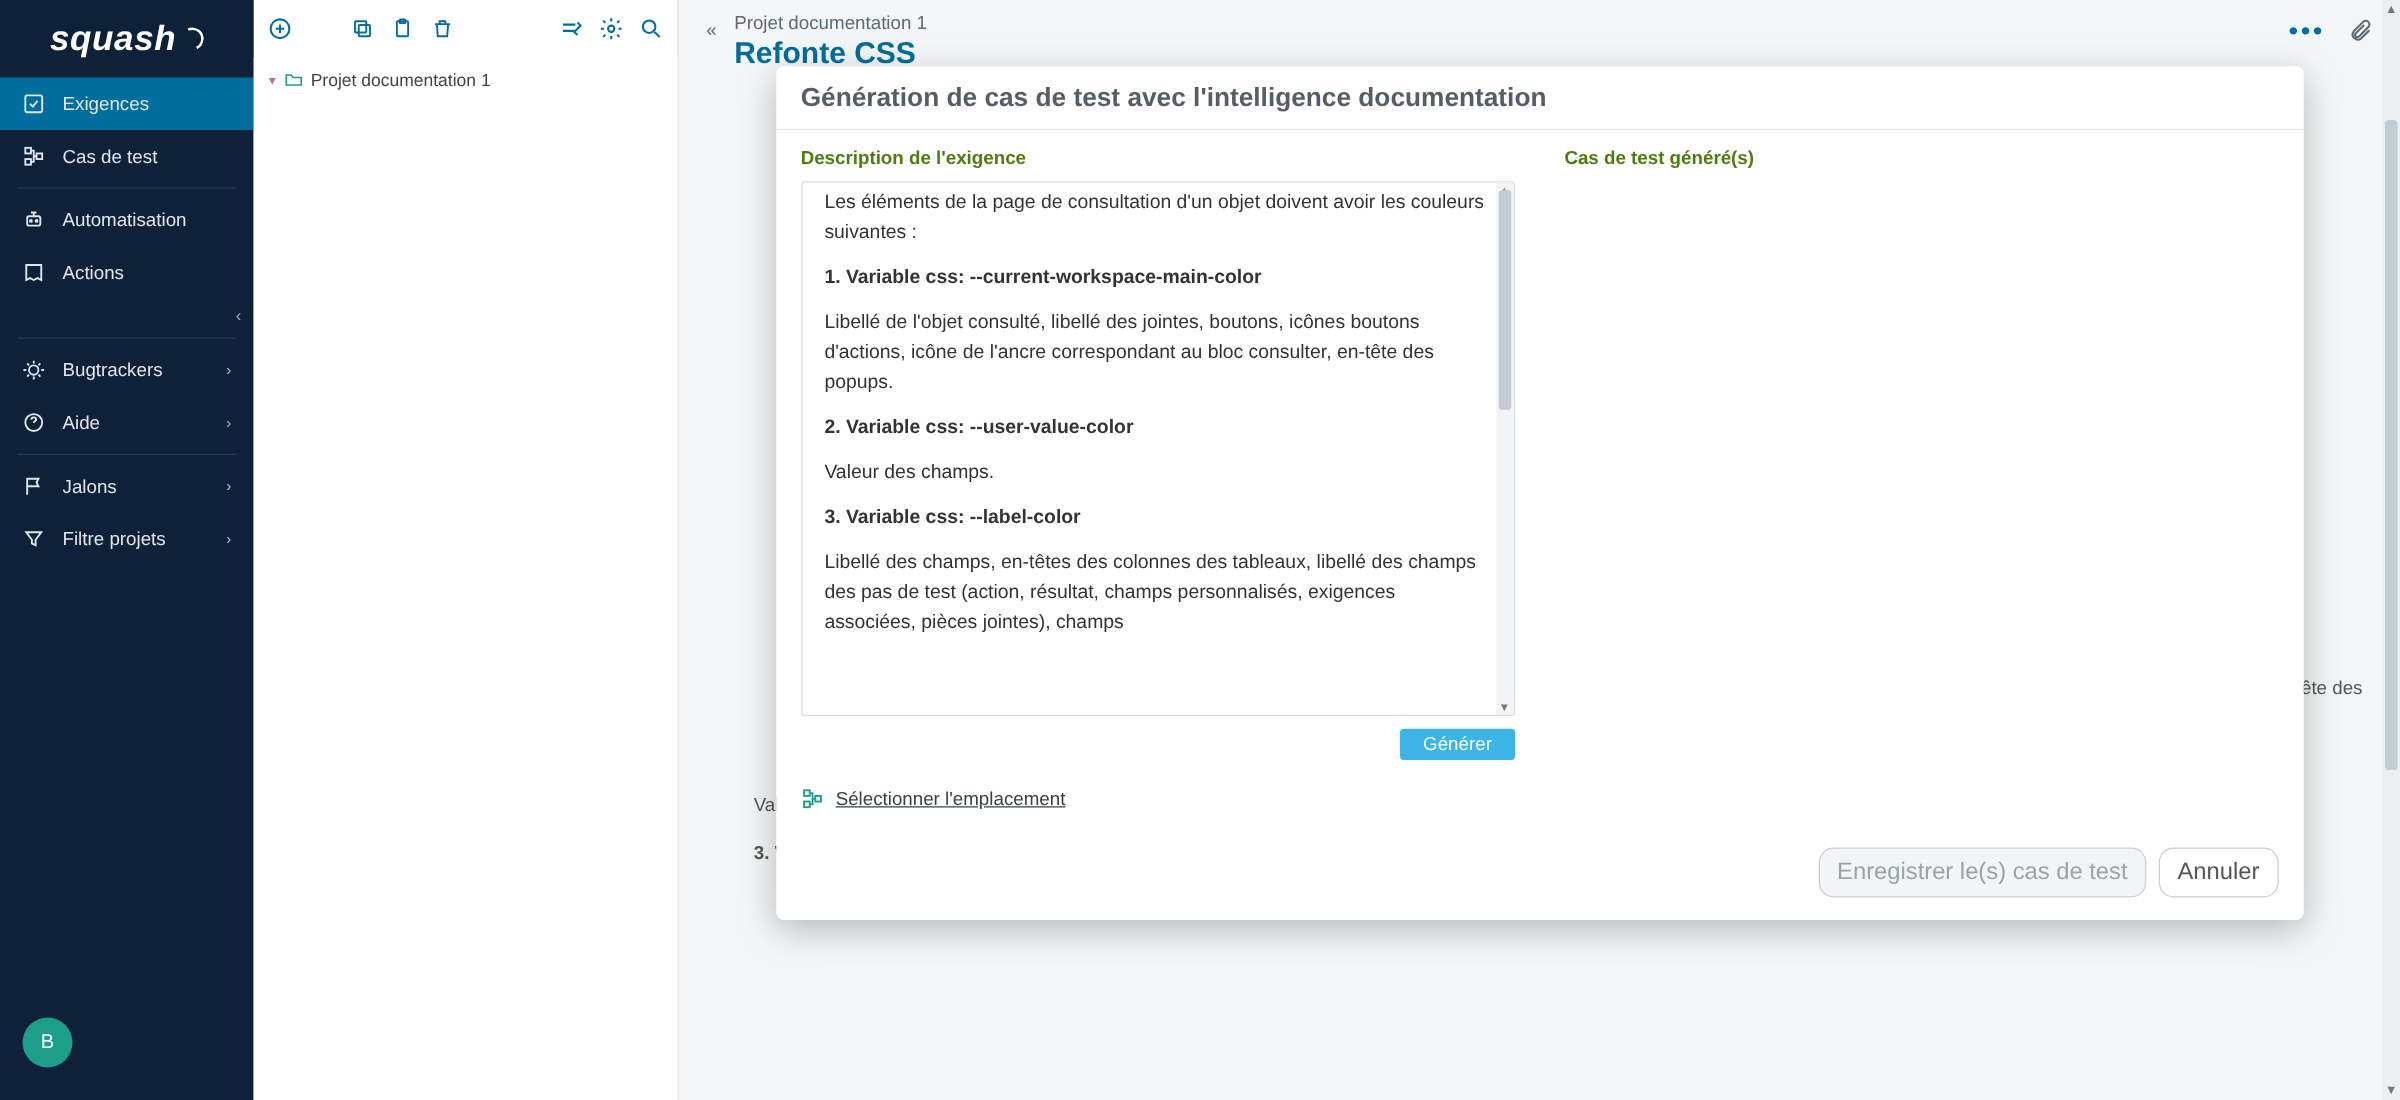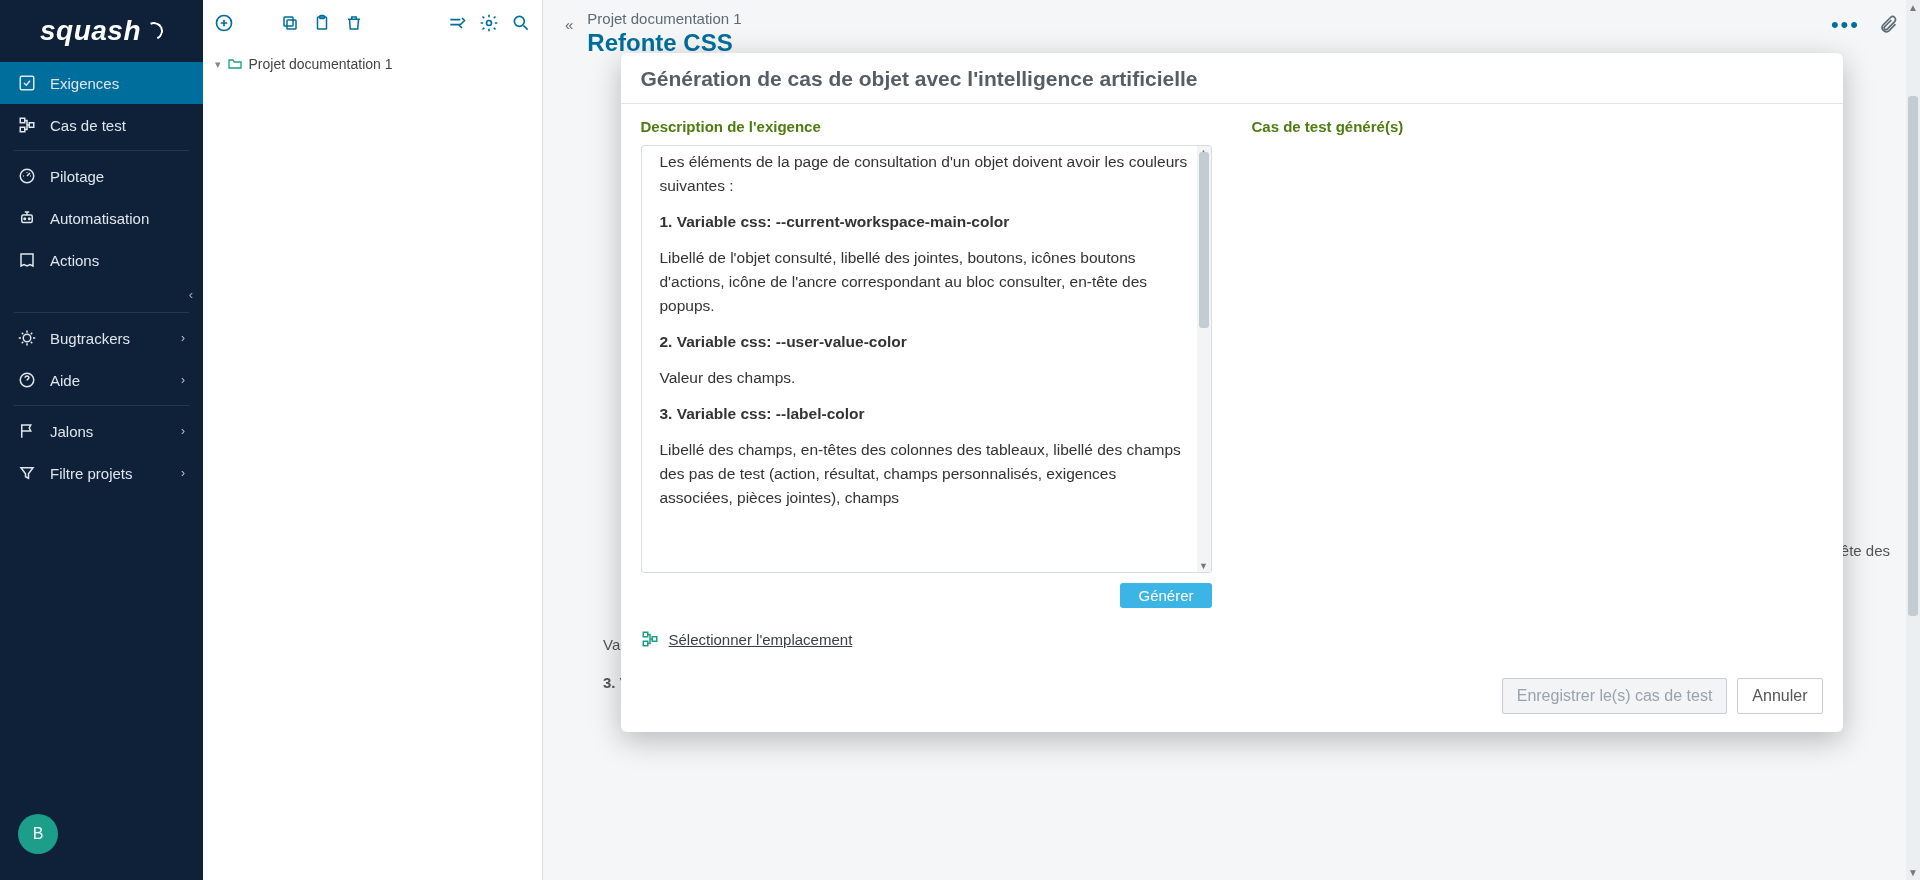--- a/index.html
+++ b/index.html
@@ -70,21 +70,21 @@
   .desc-scroll .a-up { top:1px; } .desc-scroll .a-down { bottom:1px; }
 
   .gen-row { display:flex; justify-content:flex-end; padding:10px 0 12px; }
   .btn-generate { background:#3cb4e5; color:#fff; border:none; border-radius:3px; padding:4px 18px; font-size:15px; cursor:pointer; }
 
   .location-row { display:flex; align-items:center; gap:10px; padding: 0 20px 18px; }
   .loc-ico { color:#1d9e8b; }
   .loc-link { color:#3a3f46; text-decoration: underline; cursor:pointer; font-size:15px; }
 
   .modal-footer { display:flex; justify-content:flex-end; gap:10px; padding: 12px 20px 18px; }
-  .btn-outline { background:#fff; border:1px solid #c8ced5; color:#555; padding:8px 14px; border-radius:2px; font-size:16px; cursor:pointer; }
+  .btn-outline { background:#fff; border:1px solid #c8ced5; color:#555; padding:8px 14px; border-radius:12px; font-size:19px; cursor:pointer; }
   .btn-outline.disabled { background:#f2f4f6; color:#9aa3ab; cursor:default; }
 
   svg { display:block; }
 </style>
 </head>
 <body>
 
 <aside class="sidebar">
   <div class="logo-wrap">
     <span class="logo-text">squash</span>
@@ -107,29 +107,20 @@
           <rect x="3" y="15" width="6" height="6"></rect>
           <rect x="15" y="9" width="6" height="6"></rect>
           <path d="M9 6h3v12H9M12 12h3"></path>
         </svg>
     </span>
     <span>Cas de test</span>
   </div>
 
   <div class="nav-divider"></div>
 
-  <div class="nav-item">
-    <span class="ico">
-      <svg viewBox="0 0 24 24" width="18" height="18" fill="none" stroke="currentColor" stroke-width="2">
-          <circle cx="12" cy="12" r="9"></circle>
-          <path d="M12 12l4-4M7 12h1M16 12h1M12 7v1"></path>
-        </svg>
-    </span>
-    <span>Pilotage</span>
-  </div>
   <div class="nav-item">
     <span class="ico">
       <svg viewBox="0 0 24 24" width="18" height="18" fill="none" stroke="currentColor" stroke-width="2">
           <rect x="5" y="8" width="14" height="10" rx="2"></rect>
           <circle cx="9" cy="13" r="1"></circle>
           <circle cx="15" cy="13" r="1"></circle>
           <path d="M12 8V4M9 4h6"></path>
         </svg>
     </span>
     <span>Automatisation</span>
@@ -286,21 +277,21 @@
   </div>
 
   <div class="page-scroll">
     <div class="arrow-up">▲</div>
     <div class="thumb"></div>
     <div class="arrow-down">▼</div>
   </div>
 
   <div class="modal-overlay">
     <div class="modal">
-      <div class="modal-title">Génération de cas de objet avec l'intelligence artificielle</div>
+      <div class="modal-title">Génération de cas de test avec l'intelligence documentation</div>
       <div class="modal-divider"></div>
       <div class="modal-body">
         <div class="mb-col">
           <h4>Description de l'exigence</h4>
           <div class="desc-box-wrap">
             <div class="desc-box">
               <p>Les éléments de la page de consultation d'un objet doivent avoir les couleurs suivantes :</p>
               <p><strong>1. Variable css: --current-workspace-main-color</strong></p>
               <p>Libellé de l'objet consulté,  libellé des jointes, boutons, icônes boutons d'actions, icône de l'ancre correspondant au bloc consulter, en-tête des popups.</p>
               <p><strong>2. Variable css: --user-value-color</strong></p>

